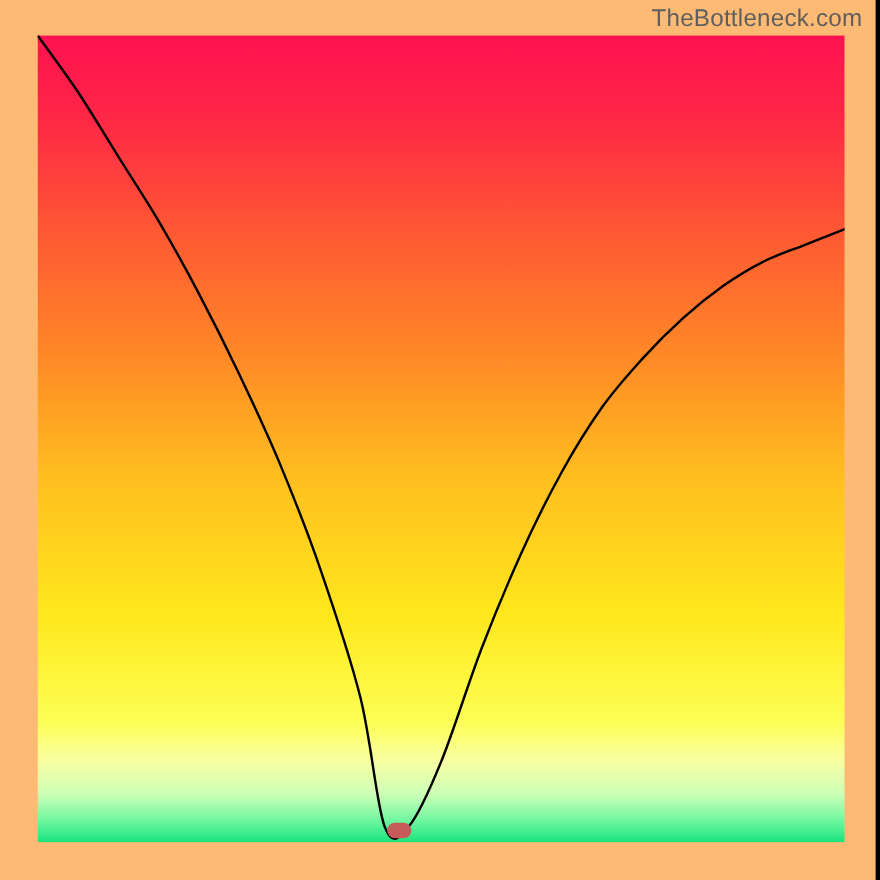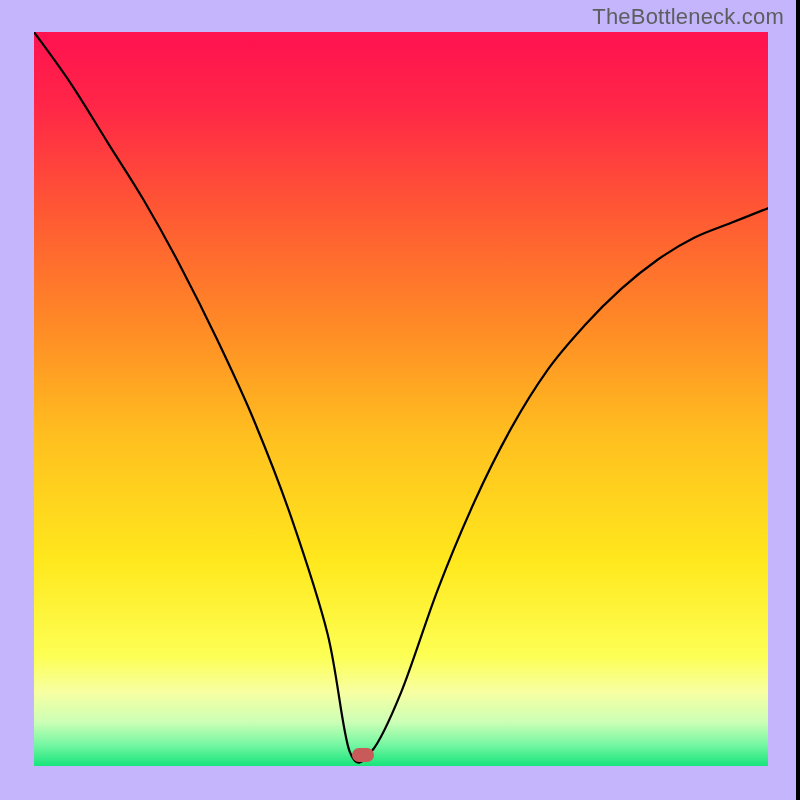--- a/index.html
+++ b/index.html
@@ -8,21 +8,21 @@
     width: 800px;
     height: 800px;
     background: #000;
     overflow: hidden;
     font-family: Arial, Helvetica, sans-serif;
   }
   .frame {
     position: relative;
     width: 796px;
     height: 800px;
-    background: #c4b5fd;
+    background: #fdba74;
   }
   .watermark {
     position: absolute;
     top: 4px;
     right: 12px;
     color: #5e5e5e;
     font-size: 22px;
     font-weight: 500;
     letter-spacing: 0.2px;
     z-index: 10;

